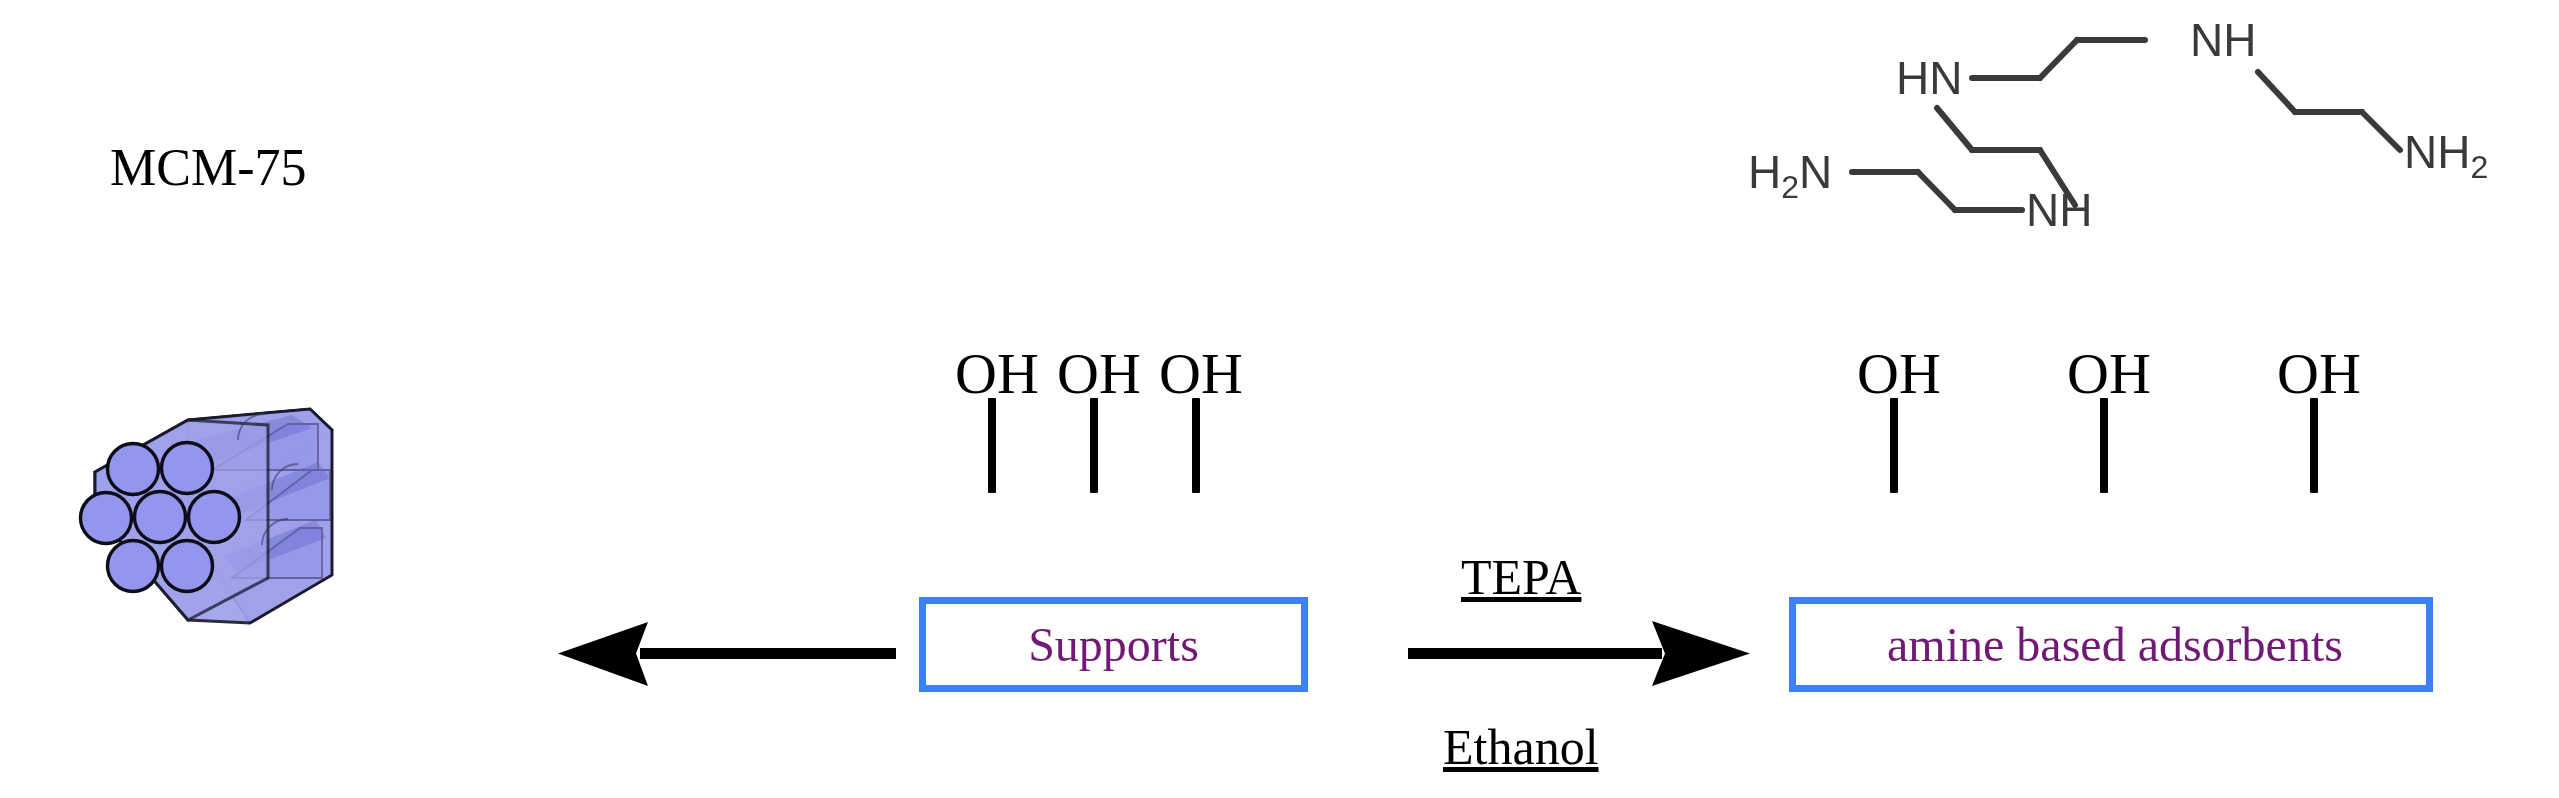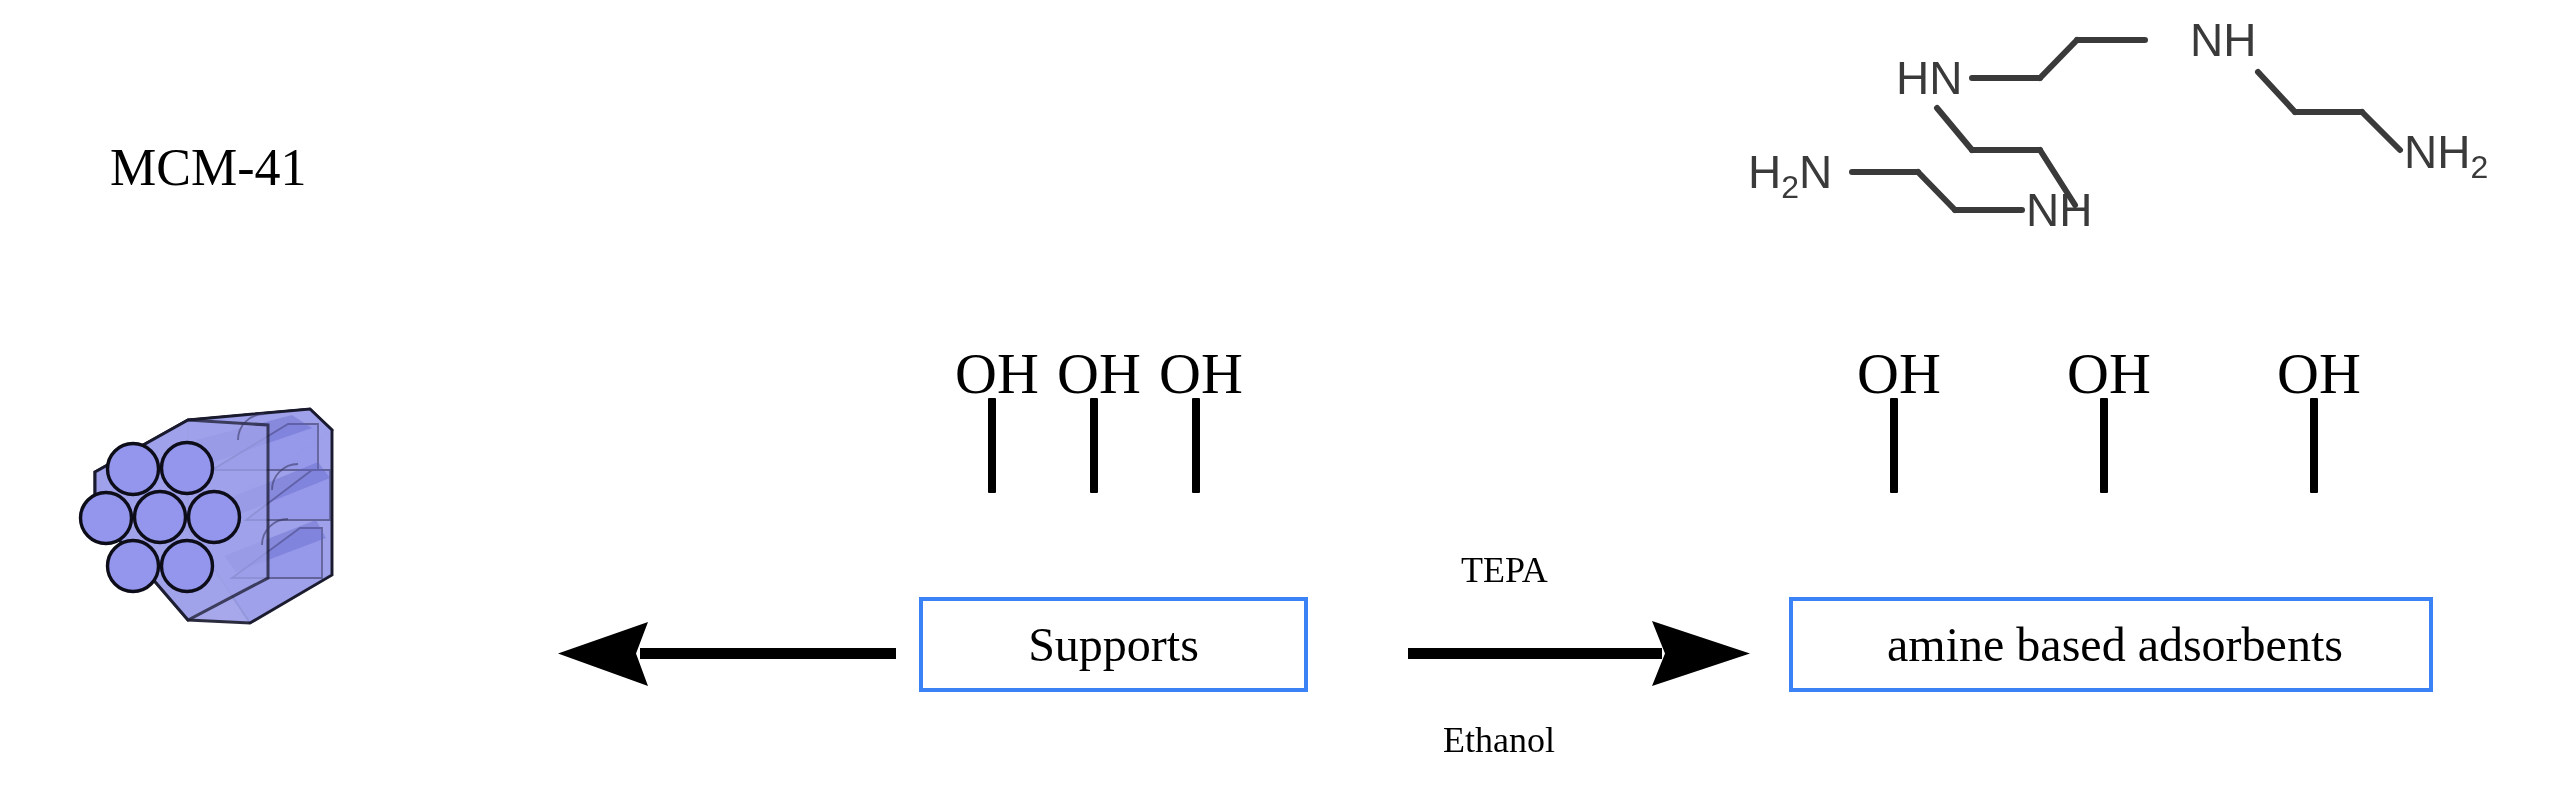--- a/index.html
+++ b/index.html
@@ -25,35 +25,36 @@
     line-height: 1;
   }
   #mcm-label {
     left: 110px; top: 142px;
     font-size: 52px;
   }
   .oh-label {
     font-size: 58px;
   }
   .reagent-label {
-    font-size: 36px;
+    font-size: 50px;
+    text-decoration: underline;
   }
   #tepa-label { left: 1461px; top: 552px; }
   #ethanol-label { left: 1443px; top: 722px; }
 
   
   .rxn-box {
-    border: 4px solid #3b82f6;
+    border: 7px solid #3b82f6;
     background: #ffffff;
     box-sizing: border-box;
     display: flex;
     align-items: center;
     justify-content: center;
     font-family: "Liberation Serif", "DejaVu Serif", serif;
-    color: #000000;
+    color: #701a75;
     white-space: nowrap;
   }
   #supports-box {
     left: 919px; top: 597px;
     width: 389px; height: 95px;
     font-size: 48px;
   }
   #adsorbents-box {
     left: 1789px; top: 597px;
     width: 644px; height: 95px;
@@ -74,21 +75,21 @@
     left: 0; top: 0;
     width: 2559px; height: 798px;
     pointer-events: none;
   }
 </style>
 </head>
 <body>
 
 <div id="stage">
 
-  <div class="abs serif-label" id="mcm-label">MCM-41</div>
+  <div class="abs serif-label" id="mcm-label">MCM-75</div>
 
   <svg class="layer" id="prism-layer" viewBox="0 0 2559 798" xmlns="http://www.w3.org/2000/svg">
     <g>
 
       <polygon points="95,472 188,420 310,409 332,430 188,530 95,512" fill="#a9abee" stroke="#1a1a2e" stroke-width="2.4" opacity="0.97"></polygon>
       <polygon points="188,420 310,409 332,430 332,575 250,623 188,530" fill="#a4a6ec" stroke="#1a1a2e" stroke-width="2" opacity="0.95"></polygon>
 
       <polygon points="95,472 188,420 310,409 332,430 332,575 250,623 188,620 95,512" fill="#9fa1ea" stroke="#1a1a2e" stroke-width="3" opacity="0.92"></polygon>
 
       <g opacity="0.55" stroke="#32325a" stroke-width="1.8" fill="#8f92ea">

